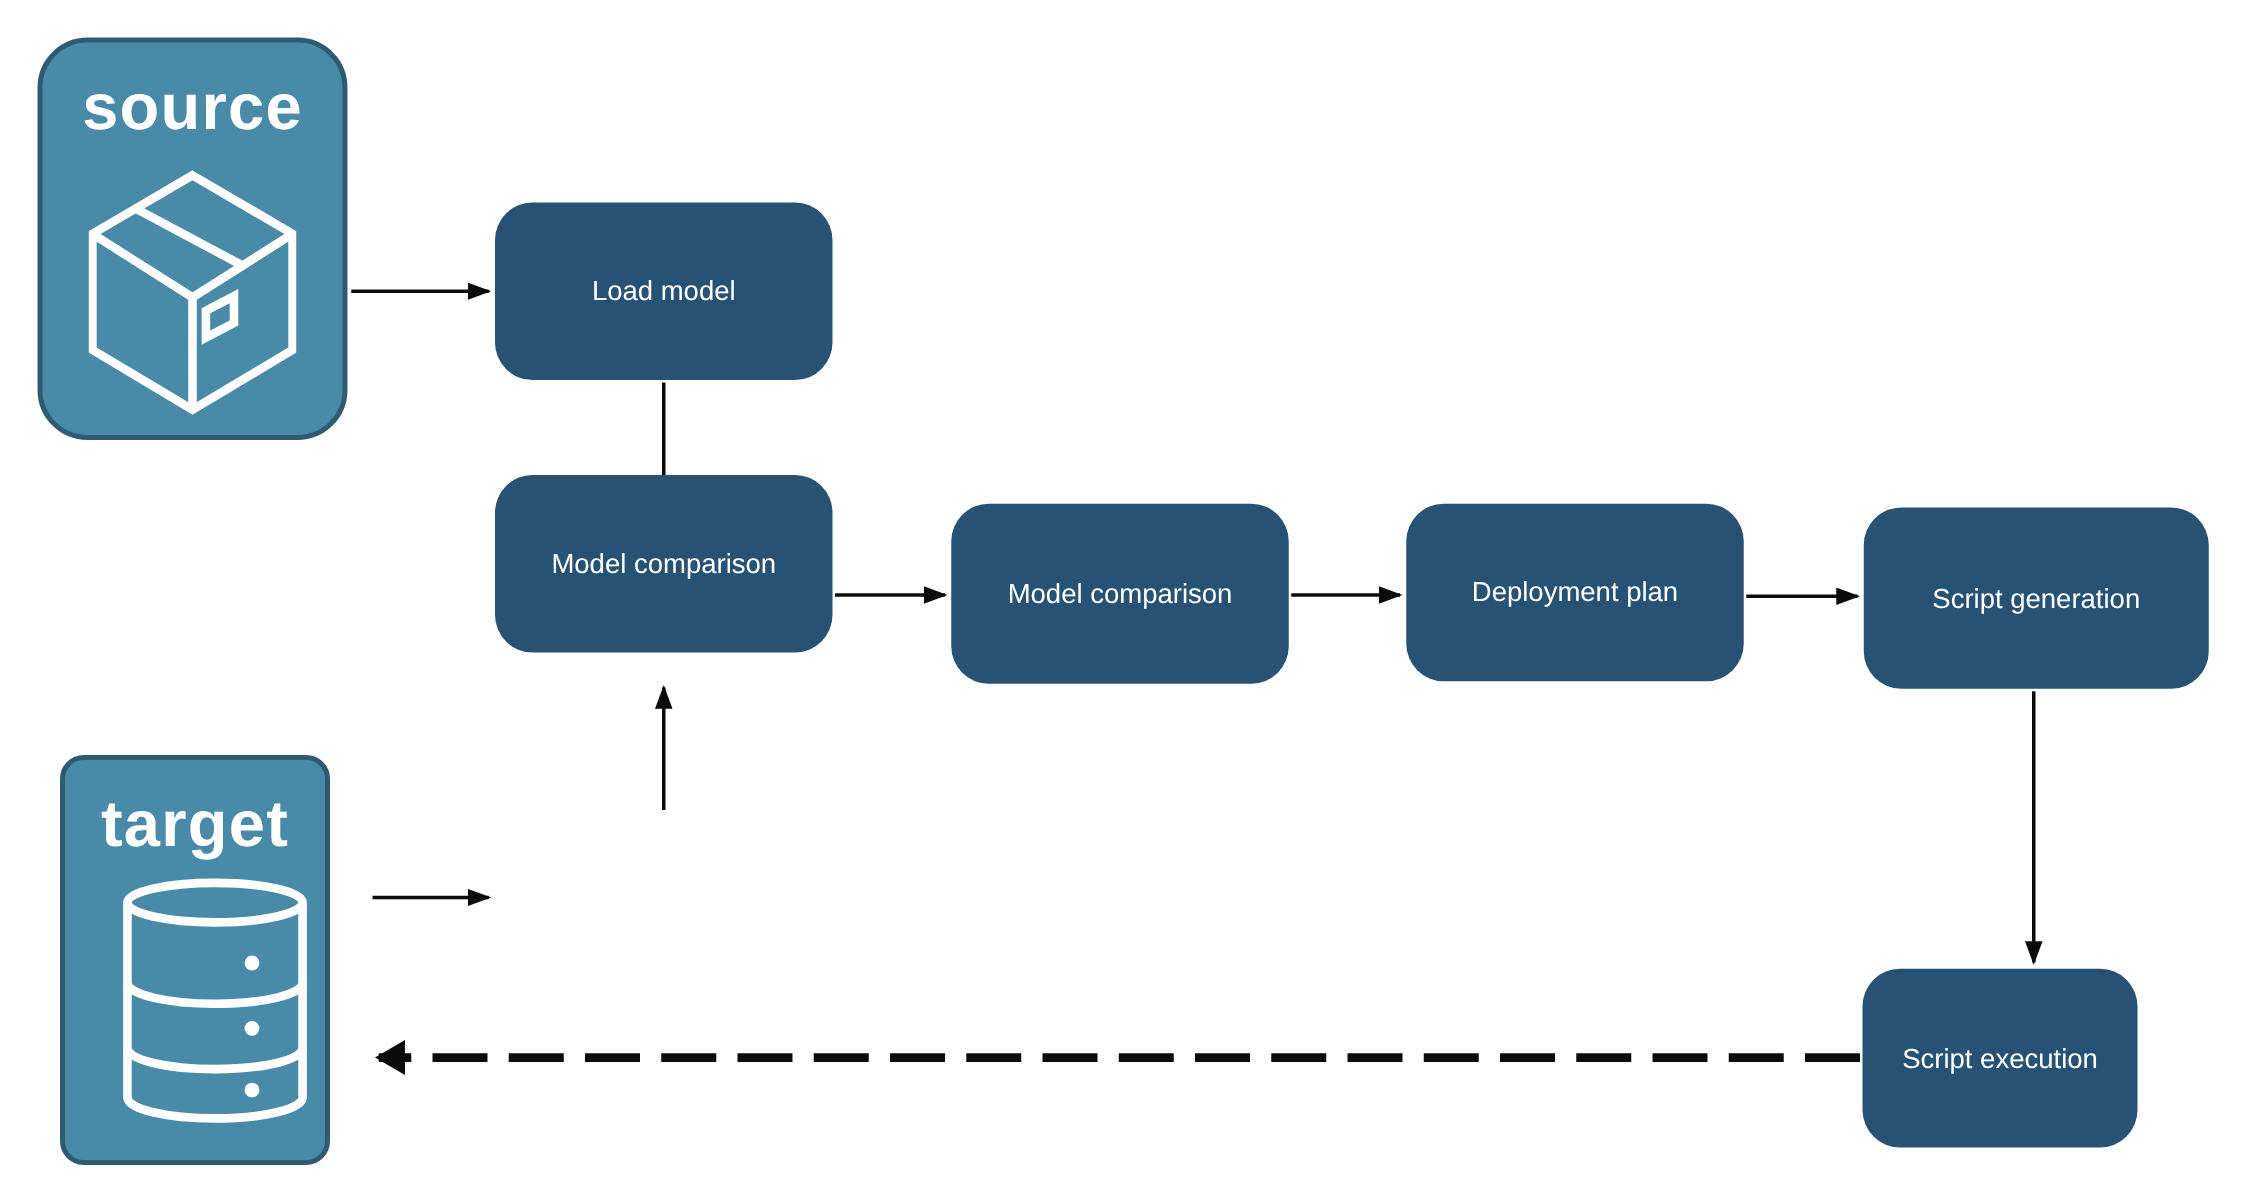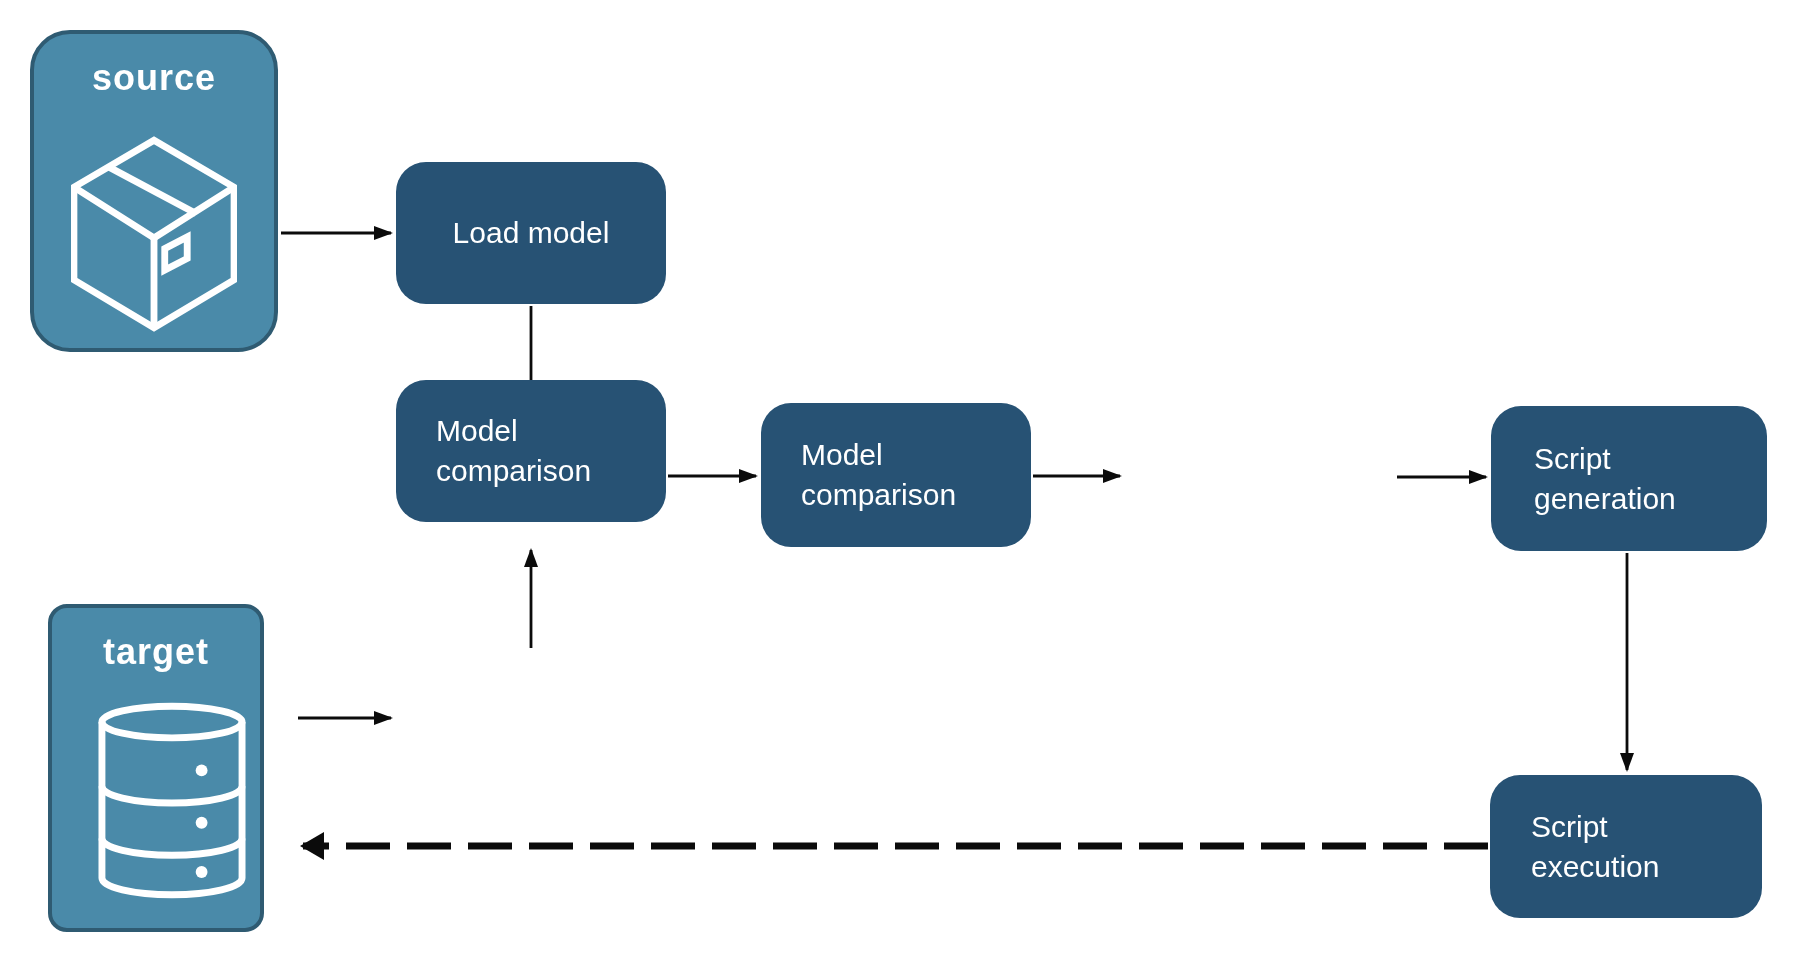--- a/index.html
+++ b/index.html
@@ -20,40 +20,40 @@
   .terminal{
     position:absolute;box-sizing:border-box;
     background:var(--terminal-fill);
     border:4px solid var(--terminal-border);
     border-radius:40px;
   }
   #source{left:30px;top:30px;width:248px;height:322px;}
   #target{left:48px;top:604px;width:216px;height:328px;border-radius:19px;}
   .terminal-label{
     display:block;text-align:center;margin-top:26px;
-    font-weight:bold;font-size:36px;line-height:1;color:var(--label);
+    font-weight:bold;font-size:52px;line-height:1;color:var(--label);
     letter-spacing:1px;
   }
   .terminal-icon{position:absolute;}
   #source .terminal-icon{left:37px;top:100px;width:166px;height:200px;}
   #target .terminal-icon{left:46px;top:92px;width:148px;height:202px;}
   
   .node{
     position:absolute;display:flex;align-items:center;justify-content:center;
     background:var(--process-fill);border-radius:30px;
-    color:var(--label);font-size:30px;line-height:1.32;
+    color:var(--label);font-size:22px;line-height:1.32;text-align:center;
   }
   .node span{display:inline-block;max-width:190px;}
   #load-model       {left:396px;top:162px;width:270px;height:142px;}
   #model-comparison {left:396px;top:380px;width:270px;height:142px;}
   #model-differences{left:761px;top:403px;width:270px;height:144px;}
   #deployment-plan  {left:1125px;top:403px;width:270px;height:142px;}
   #script-generation{left:1491px;top:406px;width:276px;height:145px;}
   #reverse-engineer {left:396px;top:650px;width:270px;height:142px;}
-  #script-execution {left:1490px;top:775px;width:272px;height:143px;}
+  #script-execution {left:1490px;top:775px;width:220px;height:143px;}
   
   .edges{position:absolute;left:0;top:0;width:1800px;height:959px;pointer-events:none;}
   .edge{stroke:var(--arrow);stroke-width:2.8px;fill:none;}
   .edge.dashed{stroke-width:7px;stroke-dasharray:44 17;}
   .arrowhead{fill:var(--arrow);}
 </style>
 </head>
 <body>
 
 <div class="canvas">
@@ -110,20 +110,23 @@
 
   <div class="node" id="load-model">
     <span>Load model</span>
   </div>
   <div class="node" id="model-comparison">
     <span>Model comparison</span>
   </div>
   <div class="node" id="model-differences">
     <span>Model comparison</span>
   </div>
+  <div class="node" id="deployment-plan">
+    <span>Deployment plan</span>
+  </div>
   <div class="node" id="script-generation">
     <span>Script generation</span>
   </div>
   <div class="node" id="script-execution">
     <span>Script execution</span>
   </div>
 
 </div>
 
 </body></html>

